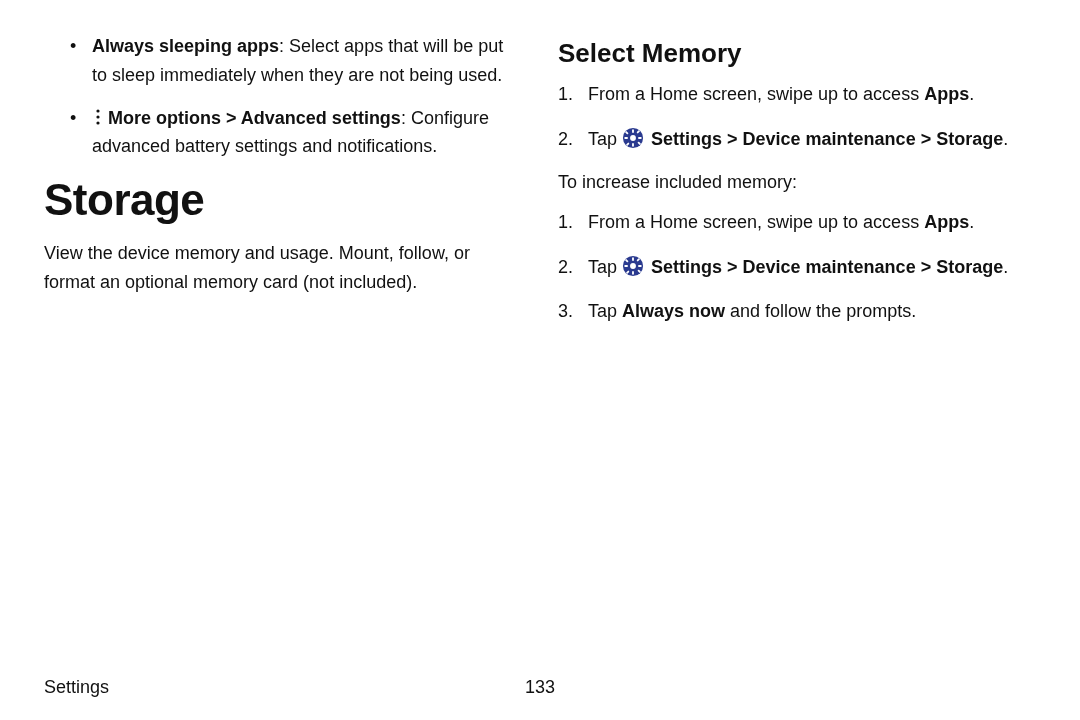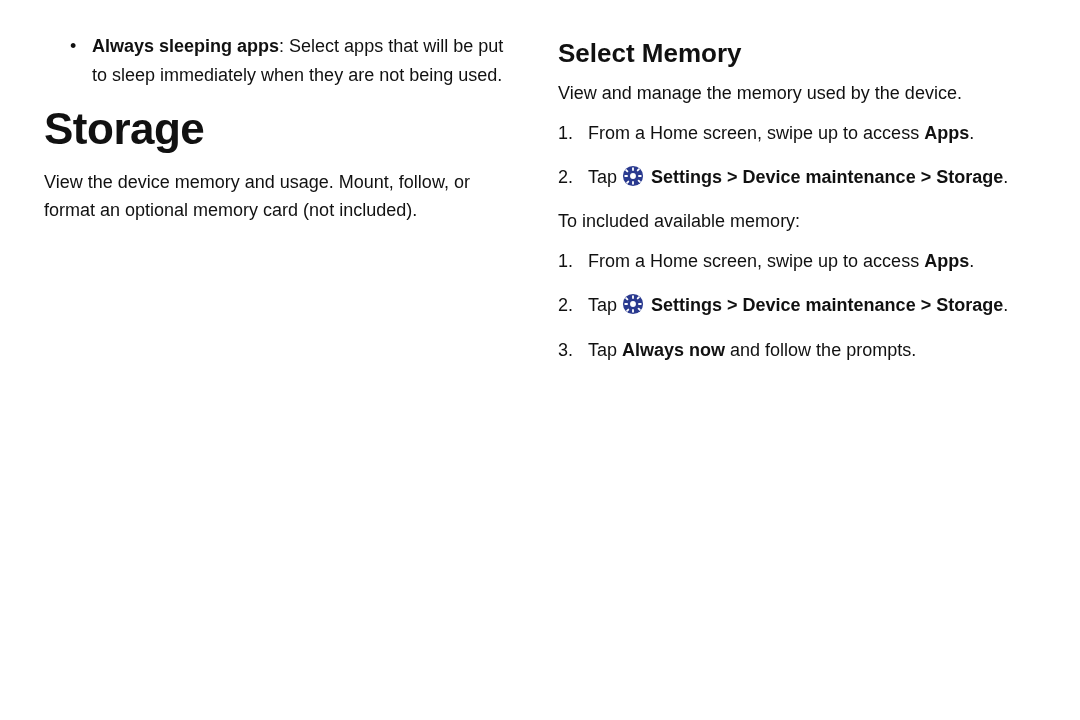--- a/index.html
+++ b/index.html
@@ -120,31 +120,37 @@
 <body>
 
 <div class="page">
 
   <div class="col">
 
     <ul class="bullets">
       <li>
         <span class="strong">Always sleeping apps</span><span>: Select apps that will be put to sleep immediately when they are not being used.</span>
       </li>
+      <li>
+        <svg class="more-icon" width="12" height="18" viewBox="0 0 12 18">
+          <circle cx="6" cy="3" r="1.6" fill="#111"></circle>
+          <circle cx="6" cy="9" r="1.6" fill="#111"></circle>
+          <circle cx="6" cy="15" r="1.6" fill="#111"></circle>
+        </svg><span class="strong">More options &gt; Advanced settings</span><span>: Configure advanced battery settings and notifications.</span>
+      </li>
     </ul>
 
     <h1 class="section">Storage</h1>
     <p class="para">View the device memory and usage. Mount, follow, or format an optional memory card (not included).</p>
 
   </div>
 
   <div class="col">
 
     <h2 class="sub">Select Memory</h2>
-    <p class="para">View and manage the memory used by the device.</p>
 
     <ol class="steps">
       <li>
         <span class="step-num">1.</span>
         <span>From a Home screen, swipe up to access </span><span class="strong">Apps</span><span>.</span>
       </li>
       <li>
         <span class="step-num">2.</span>
         <span>Tap </span><span class="iconwrap">
           <svg class="settings-icon" width="22" height="22" viewBox="0 0 24 24">
@@ -160,21 +166,21 @@
                 <rect x="17.8" y="15.8" width="2" height="4" rx="1" transform="rotate(-45 18.8 17.8)"></rect>
                 <rect x="15.8" y="4.2" width="4" height="2" rx="1" transform="rotate(-45 17.8 5.2)"></rect>
                 <rect x="4.2" y="17.8" width="4" height="2" rx="1" transform="rotate(-45 6.2 18.8)"></rect>
               </g>
             </g>
           </svg>
         </span><span class="strong"> Settings &gt; Device maintenance &gt; Storage</span><span>.</span>
       </li>
     </ol>
 
-    <p class="para">To included available memory:</p>
+    <p class="para">To increase included memory:</p>
 
     <ol class="steps">
       <li>
         <span class="step-num">1.</span>
         <span>From a Home screen, swipe up to access </span><span class="strong">Apps</span><span>.</span>
       </li>
       <li>
         <span class="step-num">2.</span>
         <span>Tap </span><span class="iconwrap">
           <svg class="settings-icon" width="22" height="22" viewBox="0 0 24 24">
@@ -196,14 +202,18 @@
         </span><span class="strong"> Settings &gt; Device maintenance &gt; Storage</span><span>.</span>
       </li>
       <li>
         <span class="step-num">3.</span>
         <span>Tap </span><span class="strong">Always now</span><span> and follow the prompts.</span>
       </li>
     </ol>
 
   </div>
 
+  <div class="footer">
+    <span>Settings</span>
+    <span class="pagenum">133</span>
+  </div>
 
 </div>
 
 </body></html>

